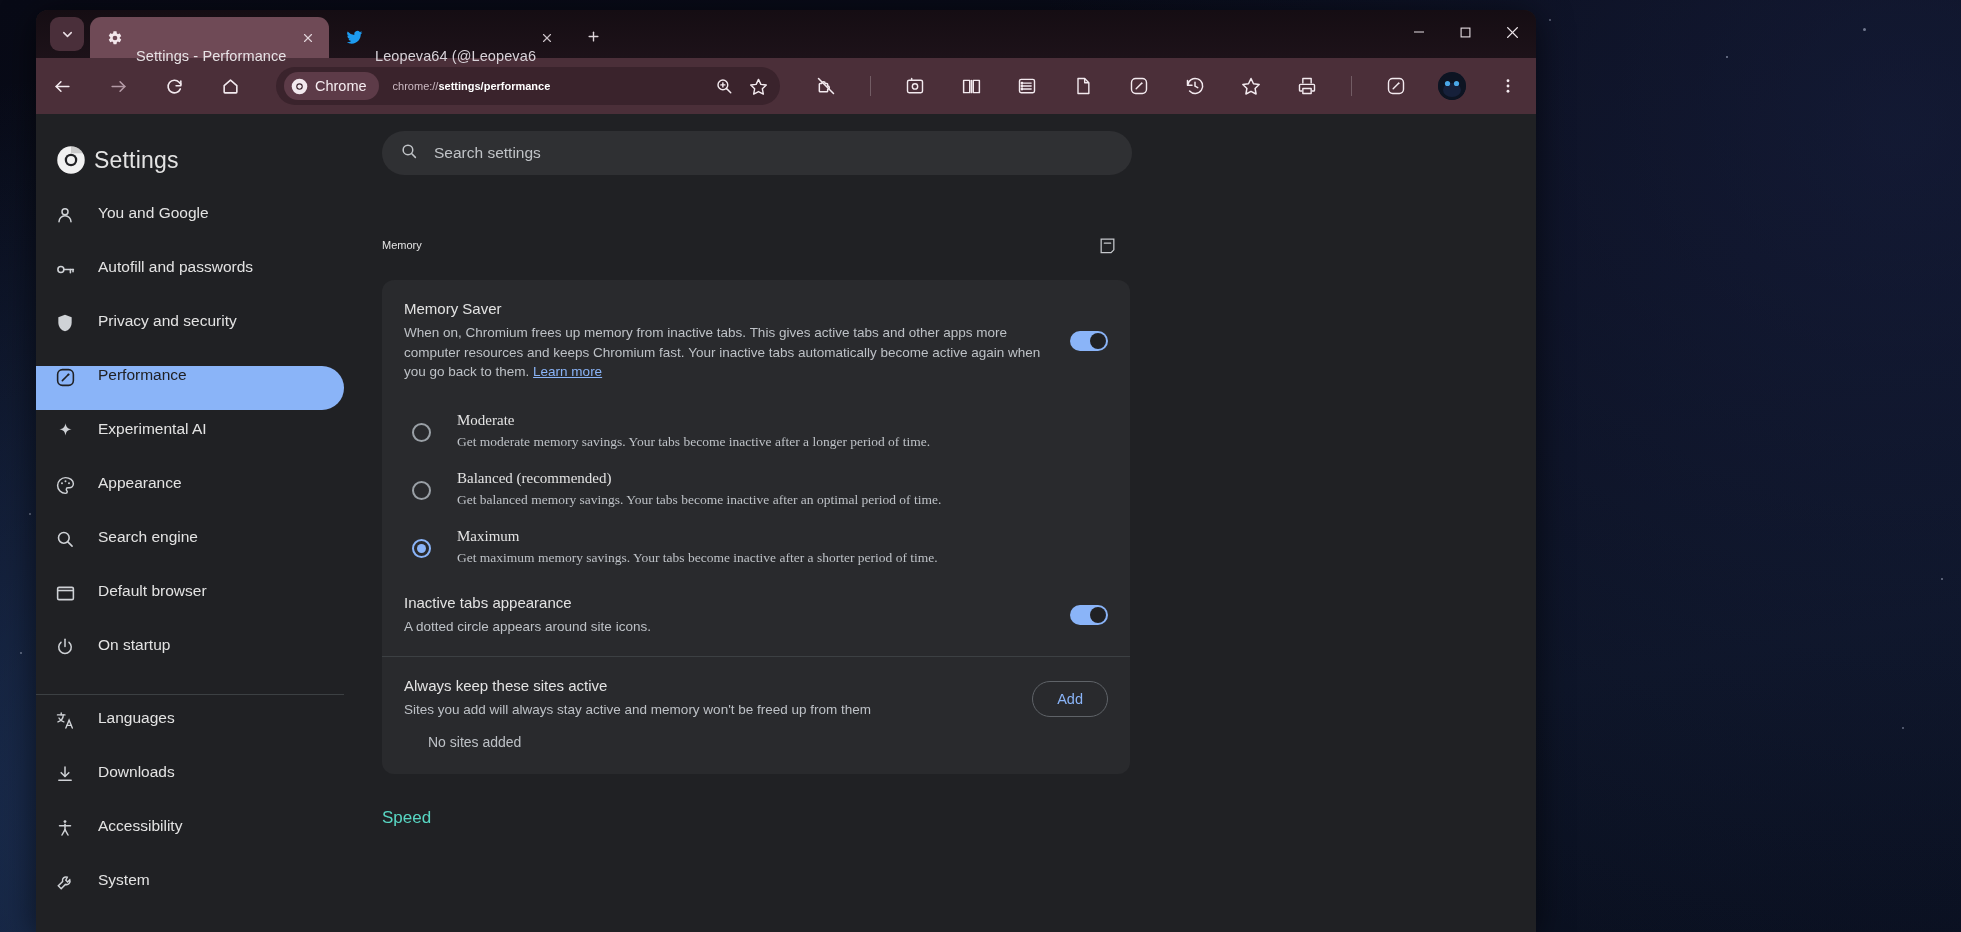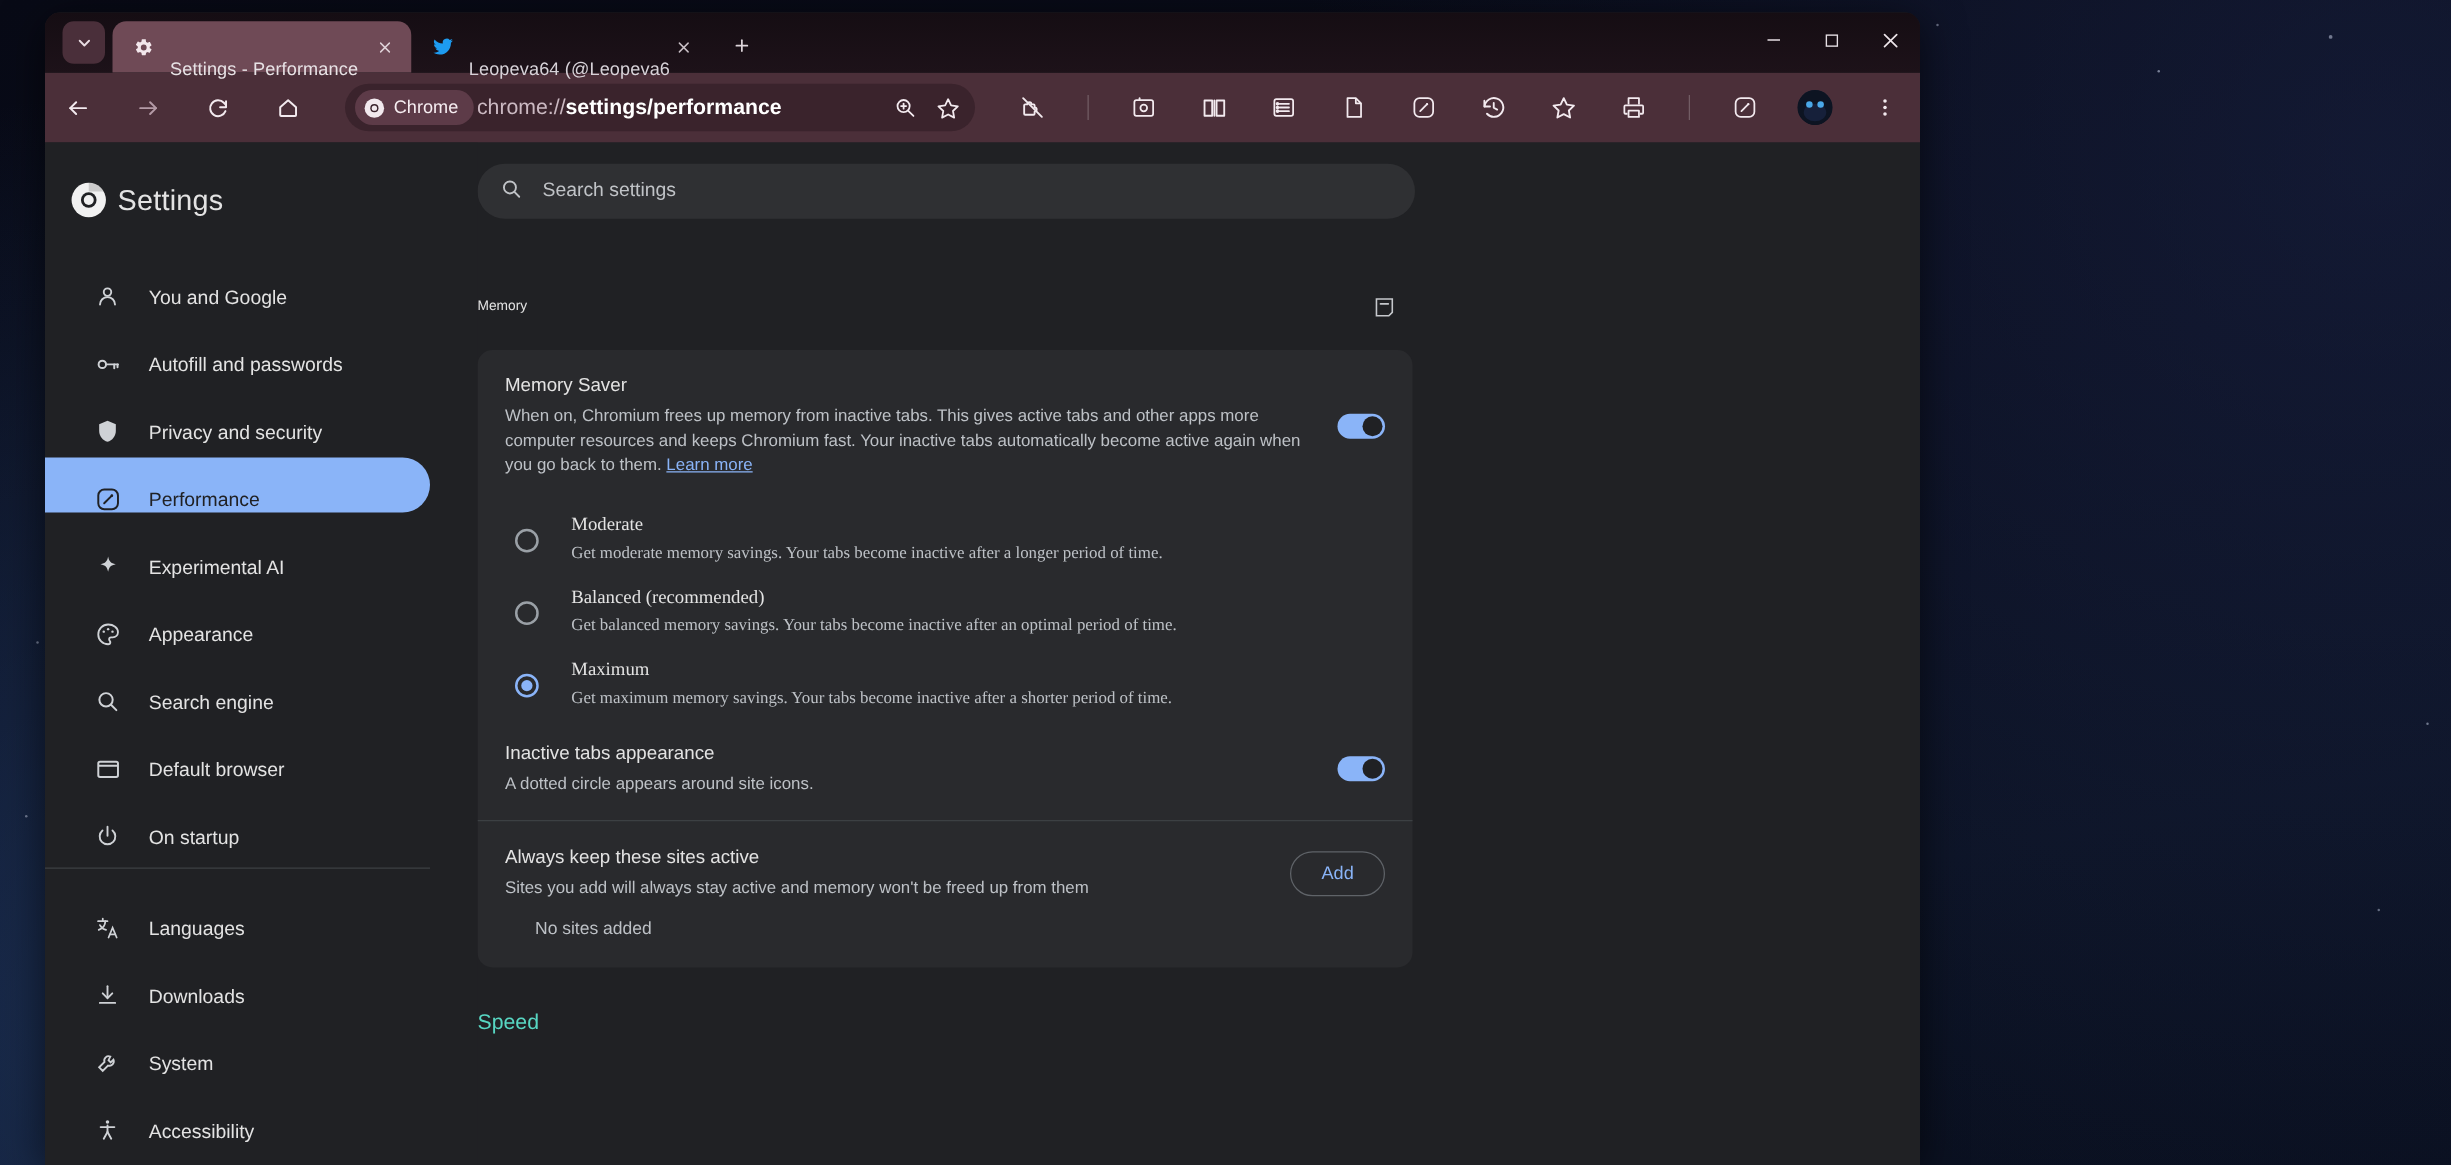--- a/index.html
+++ b/index.html
@@ -109,21 +109,21 @@
     position: relative;
   }
   .chip {
     display: flex; align-items: center; gap: 7px;
     height: 28px; padding: 0 12px 0 7px;
     border-radius: 14px; background: #5d3b48;
     color: #f6edf1; font-size: 14.5px; flex:none;
   }
   .chip .chrome-dot { width: 17px; height: 17px; }
   #urltext {
-    margin-left: 3px; color: #f0e7ec; font-size: 17px;
+    margin-left: 14px; color: #f0e7ec; font-size: 11px;
     white-space: nowrap; overflow: hidden; flex:1;
   }
   #urltext b { font-weight: 700; color: #fff; }
   #urltext .scheme { color: #cbb9c2; font-weight:400;}
   .omni-icons { display: flex; align-items: center; gap: 2px; }
   .omni-icons .tbtn { width: 32px; height: 32px; }
   .tb-sep { width: 1px; height: 20px; background: rgba(255,255,255,.22); margin: 0 6px; flex:none;}
   .avatar {
     width: 28px; height: 28px; border-radius: 50%; flex:none;
     margin: 0 4px;
@@ -148,23 +148,23 @@
     overflow: hidden;
   }
   .brand {
     display: flex; align-items: center;
     padding: 0 0 0 20px; height: 60px; gap: 8px;
   }
   .brand .logo { width: 30px; height: 30px; flex:none; }
   .brand .title { font-size: 23px; color: #e3e3e3; font-weight: 400; letter-spacing:.2px;}
   .nav { margin-top: 14px; }
   .navitem {
-    display: flex; align-items: flex-end; gap: 22px;
+    display: flex; align-items: flex-start; gap: 22px;
     height: 44px; margin: 0 38px 0 0;
-    padding-left: 39px;
+    padding-left: 18px;
     border-radius: 0 22px 22px 0;
     color: #e3e3e3; font-size: 15.5px;
     cursor: pointer;
   }
   .navitem + .navitem { margin-top: 10px; }
   .navitem .nicon { width: 22px; height: 22px; flex:none; display:flex; align-items:center; justify-content:center; }
   .navitem.selected {
     background: #8ab4f8; color: #202124;
   }
   .nav-divider {
@@ -618,37 +618,37 @@
                 <polyline points="7.4 10.4 12 15 16.6 10.4"></polyline>
                 <line x1="4.6" y1="19.6" x2="19.4" y2="19.6"></line>
               </svg>
           </span>
           <span>Downloads</span>
         </div>
 
         <div class="navitem">
           <span class="nicon">
             <svg width="20" height="20" viewBox="0 0 24 24" fill="none" stroke="#cfd2d6" stroke-width="1.8" stroke-linecap="round">
-                <path d="M14.7 6.3a4.2 4.2 0 0 0-5.6 5.2L4 16.6 7.4 20l5.1-5.1a4.2 4.2 0 0 0 5.2-5.6l-2.6 2.6-2.1-2.1z"></path>
-              </svg>
-          </span>
-          <span>System</span>
-        </div>
-
-        <div class="navitem">
-          <span class="nicon">
-            <svg width="20" height="20" viewBox="0 0 24 24" fill="none" stroke="#cfd2d6" stroke-width="1.8" stroke-linecap="round">
                 <circle cx="12" cy="4.3" r="1.7" fill="#cfd2d6" stroke="none"></circle>
                 <line x1="12" y1="7.6" x2="12" y2="14"></line>
                 <line x1="5.4" y1="9.2" x2="18.6" y2="9.2"></line>
                 <line x1="12" y1="14" x2="8.4" y2="20.4"></line>
                 <line x1="12" y1="14" x2="15.6" y2="20.4"></line>
               </svg>
           </span>
           <span>Accessibility</span>
+        </div>
+
+        <div class="navitem">
+          <span class="nicon">
+            <svg width="20" height="20" viewBox="0 0 24 24" fill="none" stroke="#cfd2d6" stroke-width="1.8" stroke-linecap="round">
+                <path d="M14.7 6.3a4.2 4.2 0 0 0-5.6 5.2L4 16.6 7.4 20l5.1-5.1a4.2 4.2 0 0 0 5.2-5.6l-2.6 2.6-2.1-2.1z"></path>
+              </svg>
+          </span>
+          <span>System</span>
         </div>
 
       </div>
     </div>
 
     <div id="main">
       <div id="searchbar">
         <div id="searchbox">
           <span>
             <svg width="18" height="18" viewBox="0 0 24 24" fill="none" stroke="#c0c3c7" stroke-width="2" stroke-linecap="round">

